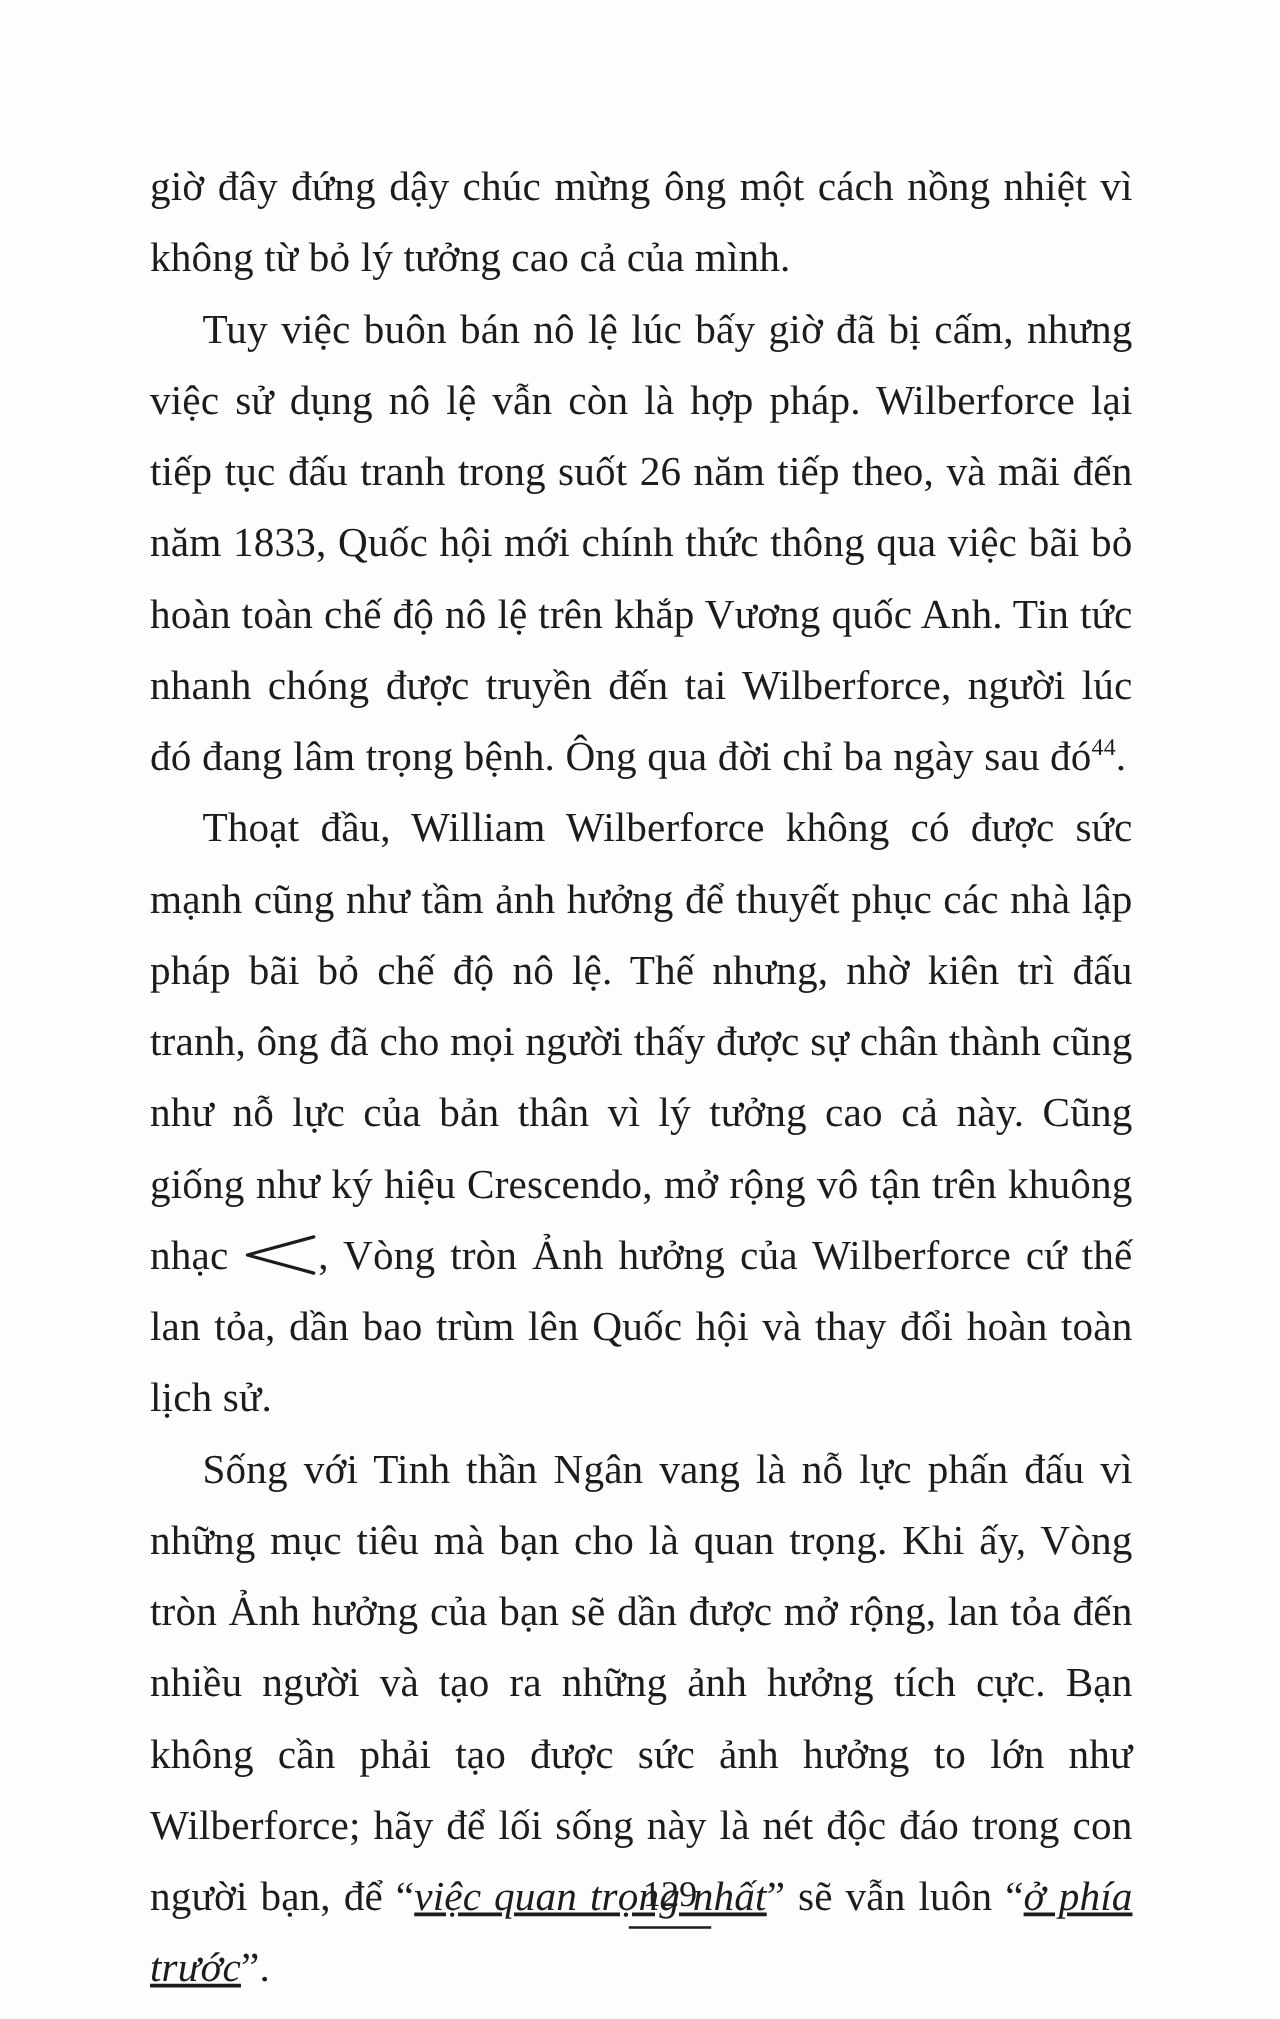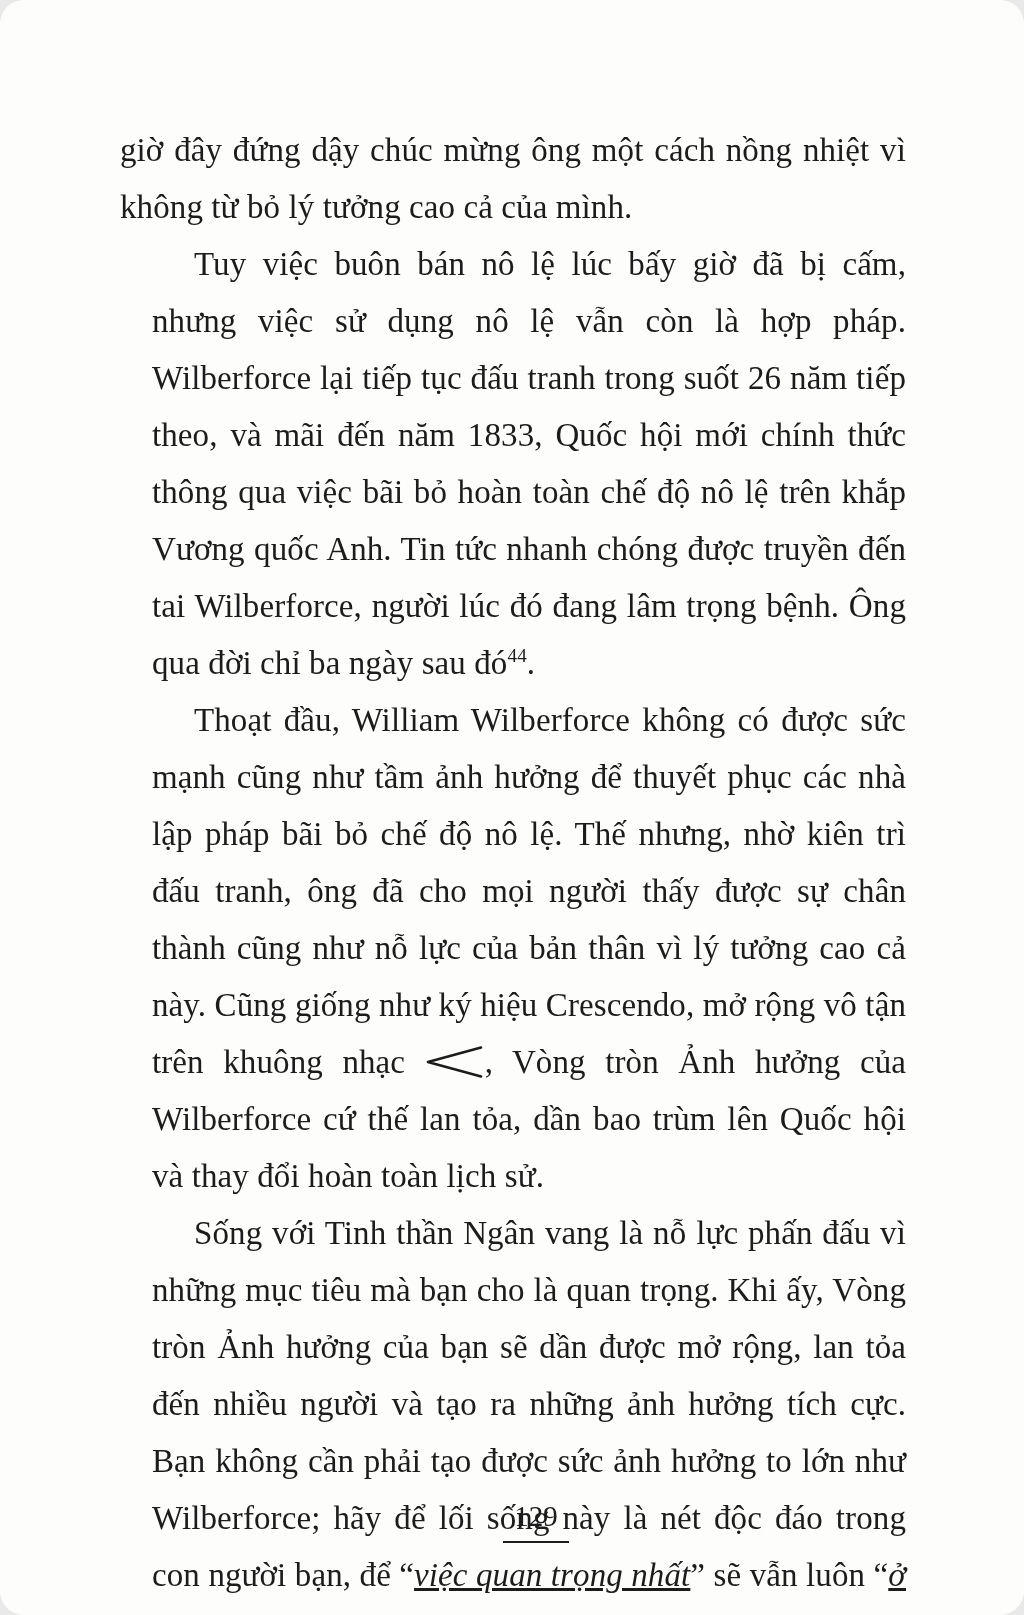--- a/index.html
+++ b/index.html
@@ -10,36 +10,35 @@
   html, body { background: #e9e9e9; }
   .page {
     position: relative;
     width: 1024px;
     height: 1615px;
     margin: 0 auto;
     background: var(--bg);
     color: var(--ink);
     font-family: "Liberation Serif", "DejaVu Serif", serif;
     overflow: hidden;
-    border-radius: 24px;
   }
   .body-text {
     position: absolute;
     top: 122px;
     left: 120px;
     width: 786px;
   }
   .body-par {
     font-size: 33px;
     line-height: 57px;
     text-align: justify;
     text-justify: inter-word;
     letter-spacing: 0.1px;
   }
-  .body-par.indent { text-indent: 42px; margin-left: 32px; }
+  .body-par.indent { text-indent: 42px; }
   .body-par sup {
     font-size: 0.58em;
     line-height: 0;
     vertical-align: super;
   }
   .body-par em, .quote-text em { font-style: italic; text-decoration: underline; }
   .crescendo {
     display: inline-block;
     width: 58px;
     height: 36px;

